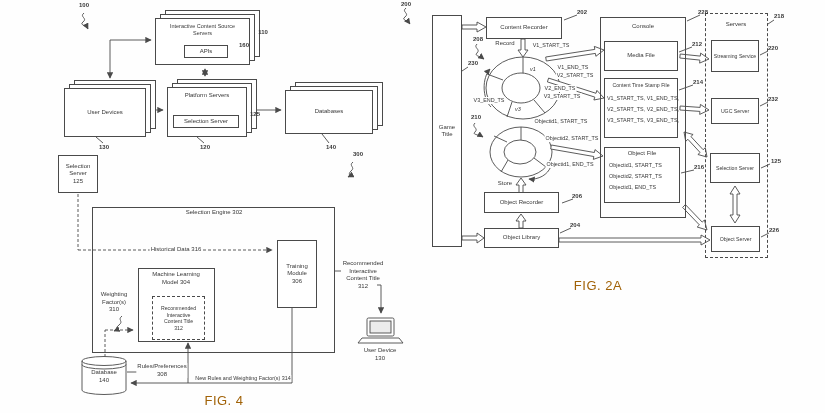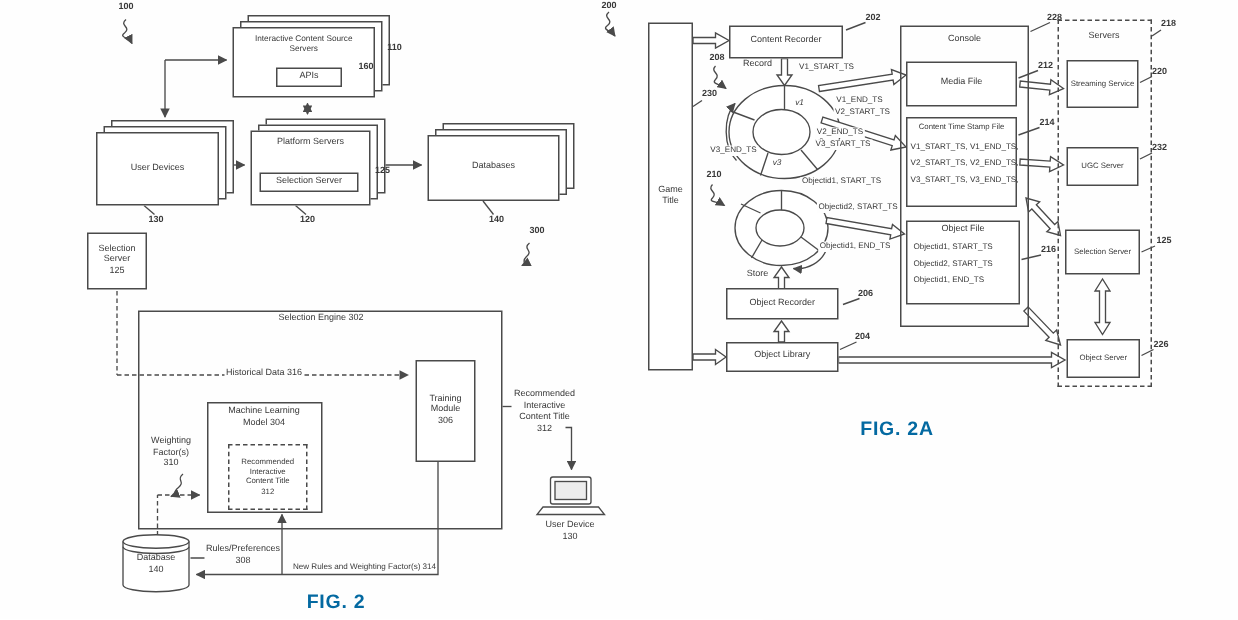--- a/index.html
+++ b/index.html
@@ -12,21 +12,21 @@
   .dash{border-style:dashed;}
   .bt{font-size:6px;text-align:center;white-space:pre-line;line-height:1.25;}
   .t{position:absolute;font-size:6px;text-align:center;transform:translateX(-50%);
      white-space:pre-line;line-height:1.25;}
   .ts{font-size:5.4px;}
   .tiny{font-size:5.2px;}
   .it{font-style:italic;font-size:5.5px;}
   .ref{font-weight:bold;}
   .bg{background:#fefefe;padding:0 1px;}
   .left{text-align:left;transform:none;}
-  .fig{font-size:13px;font-weight:bold;color:#0369a1;letter-spacing:0.5px;}
+  .fig{font-size:13px;font-weight:normal;color:#a16207;letter-spacing:0.5px;}
 </style>
 </head>
 <body>
 
 <div id="sheet">
 
 <svg width="825" height="413" viewBox="0 0 825 413">
   <defs>
     <marker id="ah" viewBox="0 0 10 10" refX="9" refY="5" markerWidth="7" markerHeight="7" orient="auto-start-reverse">
       <path d="M0,0 L10,5 L0,10 Z" fill="#4a4a4a"></path>
@@ -194,21 +194,21 @@
 140</div>
 <div class="t bg" style="left:162px;top:363px">Rules/Preferences
 308</div>
 <div class="t ts bg" style="left:243px;top:375px">New Rules and Weighting Factor(s) 314</div>
 <div class="t" style="left:363px;top:260px">Recommended
 Interactive
 Content Title
 312</div>
 <div class="t" style="left:380px;top:347px">User Device
 130</div>
-<div class="t fig" style="left:224px;top:393px">FIG. 2</div>
+<div class="t fig" style="left:224px;top:393px">FIG. 4</div>
 
 <div class="box" style="left:432px;top:15px;width:30px;height:232px">
   <span class="bt">Game
 Title</span>
 </div>
 <div class="box" style="left:486px;top:17px;width:76px;height:22px">
   <span class="bt">Content Recorder</span>
 </div>
 <div class="box" style="left:484px;top:192px;width:75px;height:21px">
   <span class="bt">Object Recorder</span>

